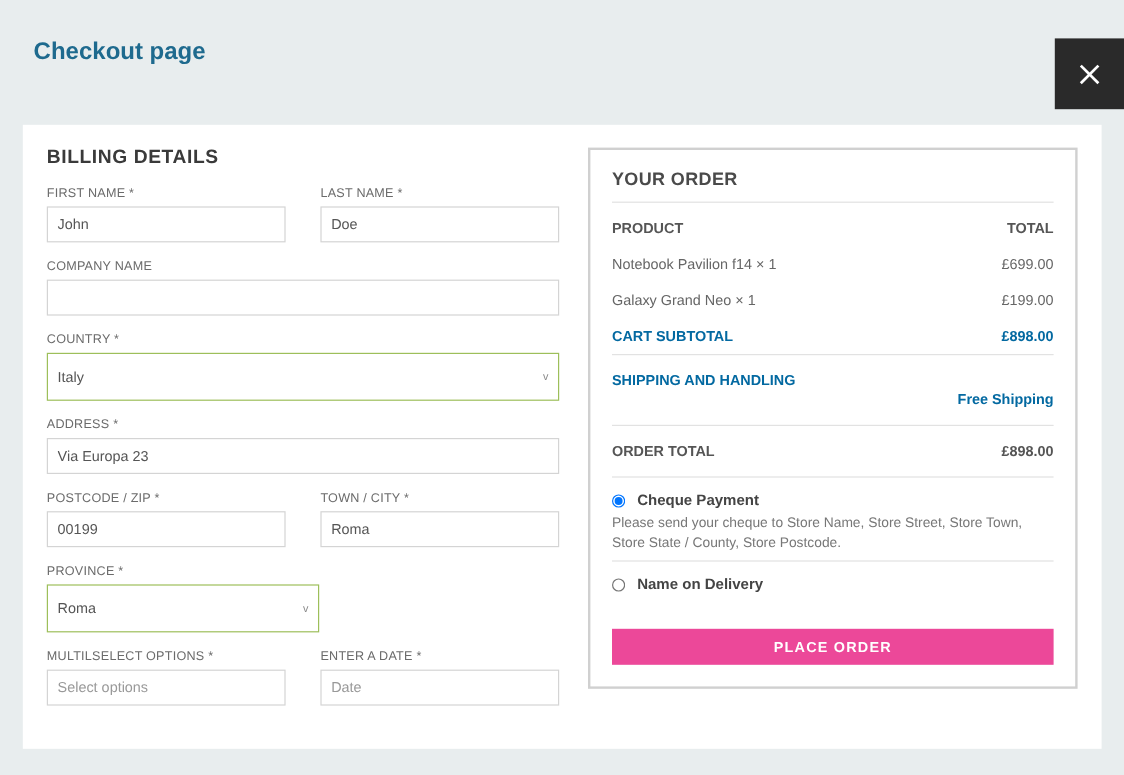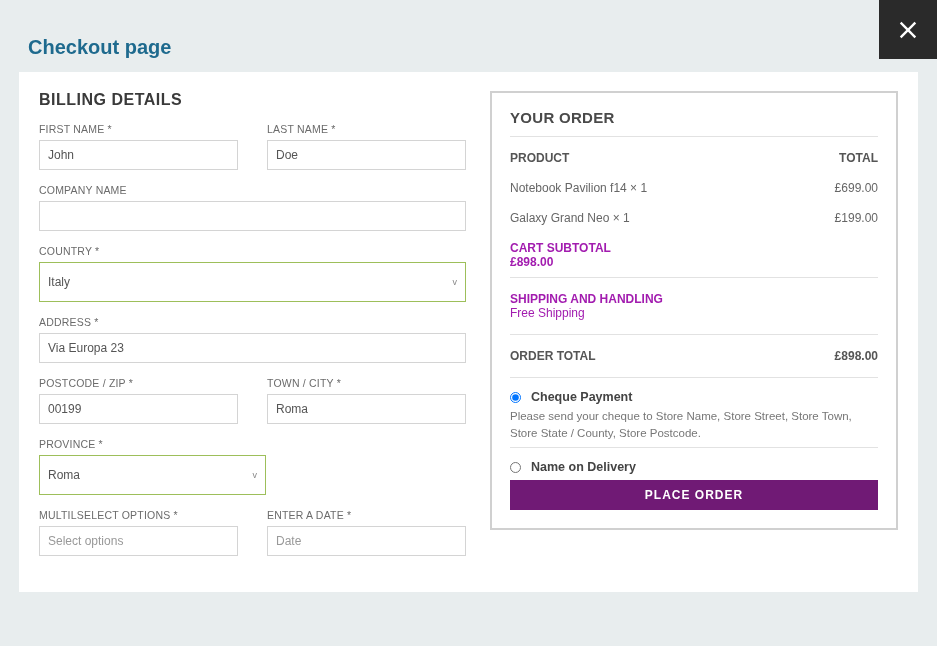--- a/index.html
+++ b/index.html
@@ -1,44 +1,44 @@
 <!DOCTYPE html>
 <html><head>
 <meta charset="utf-8">
 <style>
 * { margin: 0; padding: 0; box-sizing: border-box; }
 body { font-family: Arial, Helvetica, sans-serif; background: #e8edee; width: 937px; height: 646px; overflow: hidden; }
-.header { display: flex; align-items: flex-end; justify-content: space-between; height: 59px; }
+.header { display: flex; align-items: flex-start; justify-content: space-between; height: 59px; margin-top: 32px; }
 .page-title { color: #1e6a8e; font-size: 20px; font-weight: bold; padding-left: 28px; }
 .close-btn { width: 58px; height: 59px; background: #2a2a2a; display: flex; align-items: center; justify-content: center; cursor: pointer; }
 .close-btn svg { width: 22px; height: 22px; }
 .content { background: #fff; margin: 13px 19px 0 19px; padding: 19px 20px 22px 20px; display: flex; gap: 24px; }
 .billing { flex: 1; }
 .billing h2 { font-size: 16px; font-weight: bold; color: #3a3a3a; letter-spacing: 0.5px; margin-bottom: 14px; font-family: Arial, sans-serif; text-transform: uppercase; }
 .row { display: flex; gap: 29px; margin-bottom: 14px; }
 .field { flex: 1; display: flex; flex-direction: column; }
 .field.full { width: 100%; }
 .field label { font-size: 10.5px; color: #6b6b6b; text-transform: uppercase; margin-bottom: 5px; letter-spacing: 0.2px; }
 .field input { height: 30px; border: 1px solid #d4d4d4; padding: 0 8px; font-size: 12px; color: #555; outline: none; }
 .field input::placeholder { color: #999; }
 .select-wrap { position: relative; height: 40px; border: 1px solid #9dbf5a; display: flex; align-items: center; padding: 0 8px; font-size: 12px; color: #555; background: #fff; }
 .select-wrap.narrow { width: 227px; }
 .select-wrap .chev { position: absolute; right: 8px; font-size: 9px; color: #888; }
 .order { width: 408px; border: 2px solid #d0d0d0; padding: 16px 18px 18px 18px; align-self: flex-start; }
 .order h2 { font-size: 15px; font-weight: bold; color: #4a4a4a; letter-spacing: 0.3px; margin-bottom: 10px; text-transform: uppercase; }
 .order hr { border: none; border-top: 1px solid #e2e2e2; margin: 0; }
 .order-row { display: flex; justify-content: space-between; font-size: 12px; color: #666; padding: 8px 0; }
 .order-row.head { font-weight: bold; color: #555; padding-top: 14px; }
-.order-row.bold { font-weight: bold; color: #a21caf; flex-direction: column; }
+.order-row.bold { font-weight: bold; color: #0369a1; }
 .order-row.total { font-weight: bold; color: #555; padding: 14px 0; }
 .payment-opt { padding: 12px 0 6px 0; }
 .payment-opt .radio-row { display: flex; align-items: center; gap: 10px; font-size: 12.5px; color: #444; font-weight: bold; }
 .payment-opt .radio-row input { width: 11px; height: 11px; }
 .payment-opt .desc { font-size: 11.5px; color: #777; margin-top: 4px; line-height: 1.45; }
-.place-order { width: 100%; height: 30px; background: #701a75; color: #fff; border: none; font-size: 12px; font-weight: bold; letter-spacing: 1px; text-transform: uppercase; cursor: pointer; margin-top: 0; font-family: Arial, sans-serif; }
+.place-order { width: 100%; height: 30px; background: #ec4899; color: #fff; border: none; font-size: 12px; font-weight: bold; letter-spacing: 1px; text-transform: uppercase; cursor: pointer; margin-top: 24px; font-family: Arial, sans-serif; }
 </style>
 </head>
 <body>
 
 <div class="header">
   <div class="page-title">Checkout page</div>
   <div class="close-btn">
     <svg viewBox="0 0 24 24" stroke="#fff" stroke-width="2.5" fill="none">
         <line x1="4" y1="4" x2="20" y2="20"></line>
         <line x1="20" y1="4" x2="4" y2="20"></line>
@@ -136,21 +136,21 @@
       <span>Galaxy Grand Neo × 1</span>
       <span>£199.00</span>
     </div>
     <div class="order-row bold">
       <span>CART SUBTOTAL</span>
       <span>£898.00</span>
     </div>
     <hr>
     <div class="order-row bold" style="padding:14px 0;">
       <span>SHIPPING AND HANDLING</span>
-      <span style="font-weight:normal;">Free Shipping</span>
+      <span style="font-weight:bold;margin-top:16px;">Free Shipping</span>
     </div>
     <hr>
     <div class="order-row total">
       <span>ORDER TOTAL</span>
       <span>£898.00</span>
     </div>
     <hr>
 
     <div class="payment-opt">
       <div class="radio-row">

